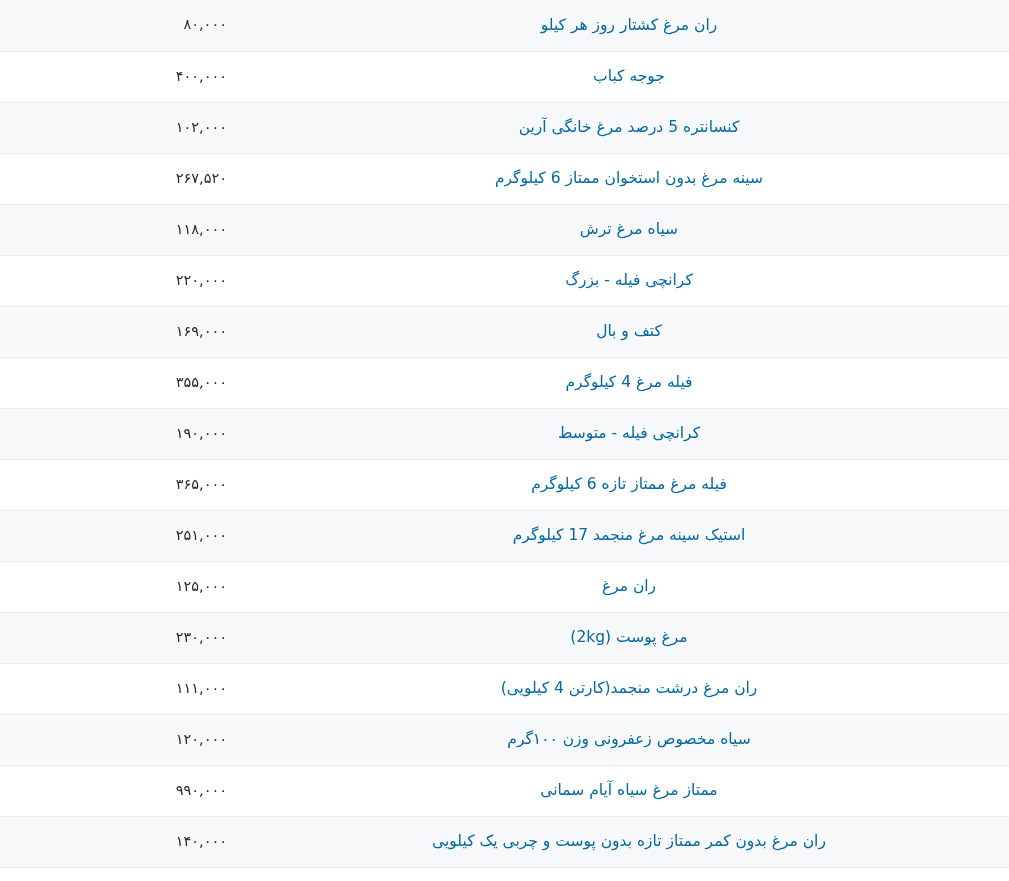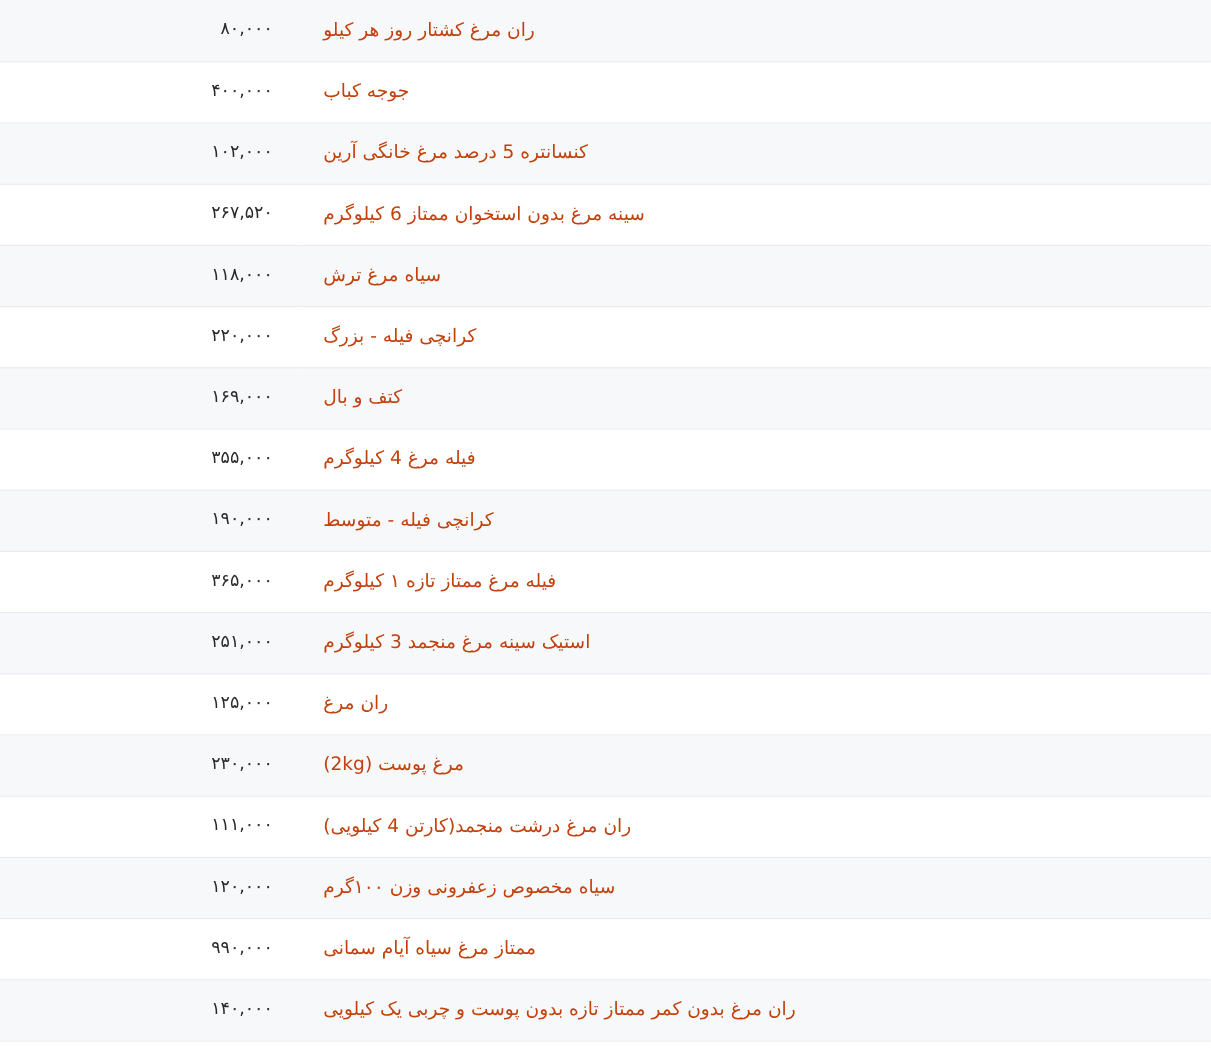--- a/index.html
+++ b/index.html
@@ -32,23 +32,23 @@
     border-bottom: 1px solid #e9ebef;
     padding: 0 20px;
     vertical-align: middle;
     font-size: 15.5px;
     line-height: 1.5;
     white-space: nowrap;
     overflow: hidden;
     text-overflow: ellipsis;
   }
   td.cell-name {
-    text-align: left;
+    text-align: center;
     direction: rtl;
-    color: #c2410c;
+    color: #0369a1;
     font-weight: 400;
     width: 720px;
   }
   td.cell-price {
     text-align: right;
     direction: rtl;
     color: #2a2a2a;
     font-size: 14.5px;
     width: 289px;
     padding-right: 22px;
@@ -93,25 +93,25 @@
       </tr>
       <tr class="even-row">
         <td class="cell-name">فیله مرغ 4 کیلوگرم</td>
         <td class="cell-price">۳۵۵,۰۰۰</td>
       </tr>
       <tr class="odd-row">
         <td class="cell-name">کرانچی فیله - متوسط</td>
         <td class="cell-price">۱۹۰,۰۰۰</td>
       </tr>
       <tr class="even-row">
-        <td class="cell-name">فیله مرغ ممتاز تازه ۱ کیلوگرم</td>
+        <td class="cell-name">فیله مرغ ممتاز تازه 6 کیلوگرم</td>
         <td class="cell-price">۳۶۵,۰۰۰</td>
       </tr>
       <tr class="odd-row">
-        <td class="cell-name">استیک سینه مرغ منجمد 3 کیلوگرم</td>
+        <td class="cell-name">استیک سینه مرغ منجمد 17 کیلوگرم</td>
         <td class="cell-price">۲۵۱,۰۰۰</td>
       </tr>
       <tr class="even-row">
         <td class="cell-name">ران مرغ</td>
         <td class="cell-price">۱۲۵,۰۰۰</td>
       </tr>
       <tr class="odd-row">
         <td class="cell-name">مرغ پوست (2kg)</td>
         <td class="cell-price">۲۳۰,۰۰۰</td>
       </tr>

